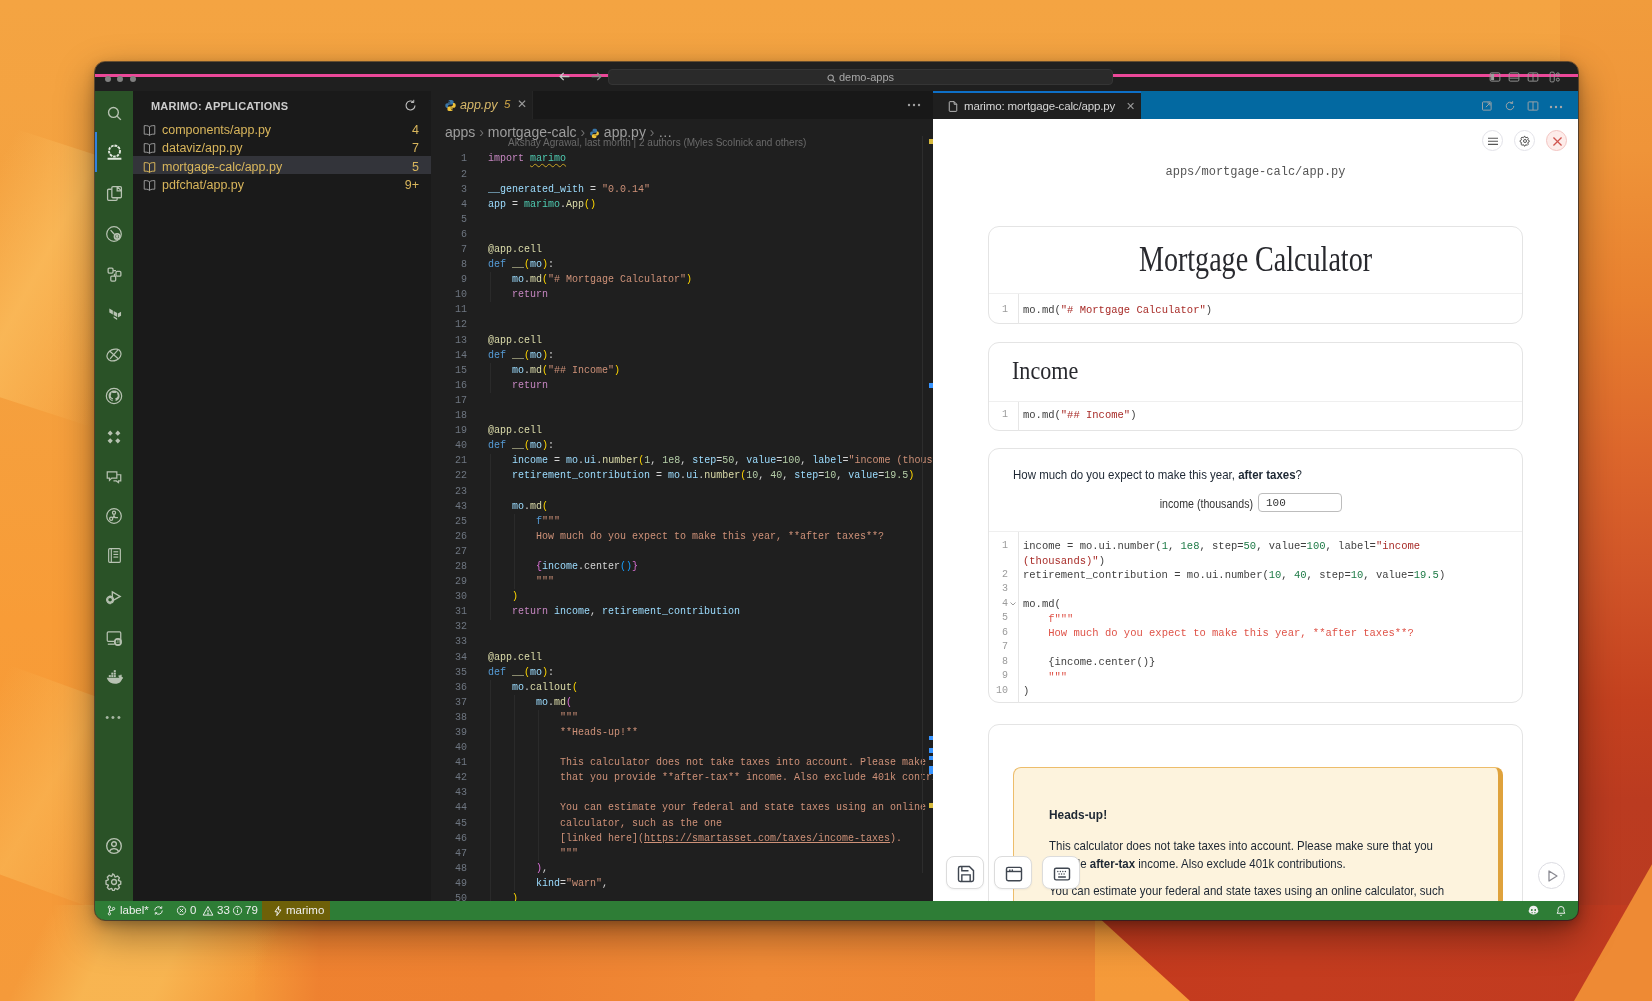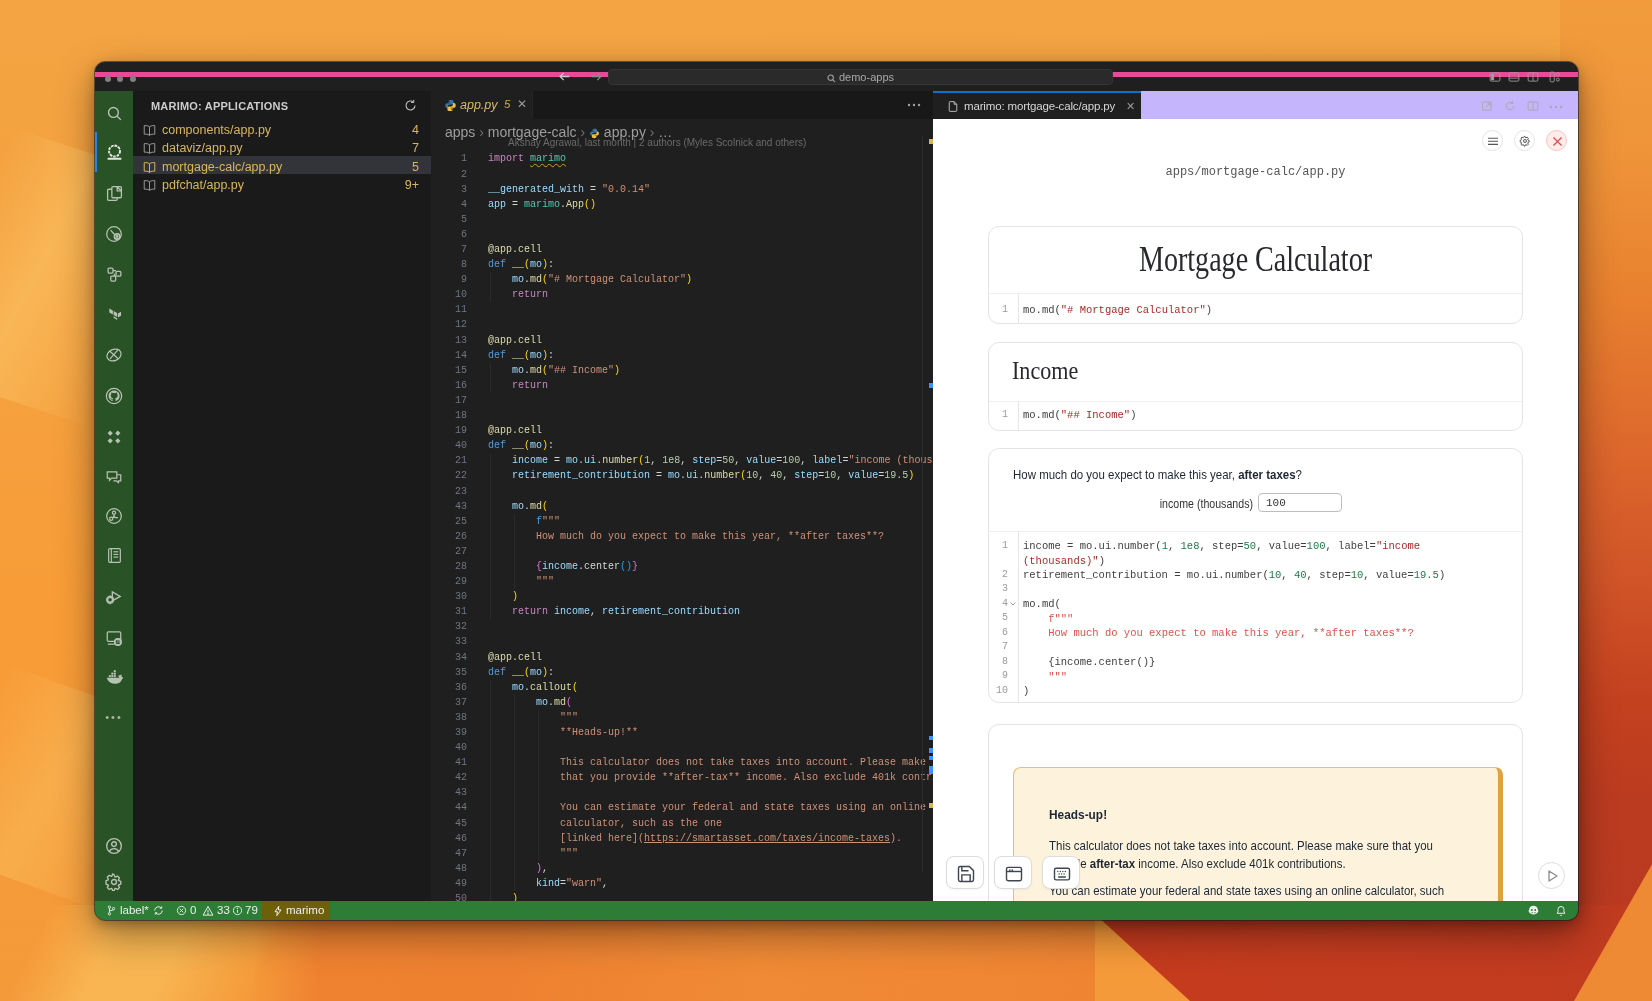--- a/index.html
+++ b/index.html
@@ -23,21 +23,21 @@
 #wpwedge { left:1500px; top:830px; width:152px; height:171px;
   background:#ee8a34; clip-path:polygon(100% 20%, 100% 100%, 74px 100%); }
 
 
 #win { position:absolute; left:95px; top:62px; width:1483px; height:858px;
   border-radius:10px; background:#1f1f1f; overflow:hidden;
   box-shadow:0 14px 38px rgba(0,0,0,.40), 0 4px 12px rgba(0,0,0,.25);
   outline:1px solid rgba(15,25,40,.55); }
 
 
-#titlebar { position:absolute; left:0; top:0; width:100%; height:15px; background:#202020; border-bottom:5px solid #ec4899; }
+#titlebar { position:absolute; left:0; top:0; width:100%; height:15px; background:#202020; border-bottom:3px solid #ec4899; }
 .tdot { position:absolute; top:13.5px; width:6px; height:6px; border-radius:50%; background:#808080; }
 #searchbox { position:absolute; left:513px; top:7px; width:505px; height:16px; background:#2a2a2a; border:1px solid #353535; border-radius:4px;
   color:#a8a8a8; font-size:11px; text-align:center; line-height:14px; }
 .laybtn { position:absolute; top:8.5px; color:#9d9d9d; }
 
 
 #activity { position:absolute; left:0; top:29px; width:38px; height:810px; background:#2a5227; }
 #sidebar { position:absolute; left:38px; top:29px; width:298px; height:810px; background:#1a1a1a; }
 #editor { position:absolute; left:336px; top:29px; width:502px; height:810px; background:#1f1f1f; overflow:hidden; }
 #preview { position:absolute; left:838px; top:29px; width:645px; height:810px; background:#181818; overflow:hidden; }
@@ -68,21 +68,21 @@
 .ct { position:absolute; left:57px; color:#d4d4d4; }
 .k { color:#C586C0; } .b { color:#569CD6; } .v { color:#9CDCFE;text-align:right; } .f { color:#DCDCAA; }
 .n { color:#B5CEA8; } .s { color:#CE9178; } .t { color:#4EC9B0; } .w { color:#d4d4d4; }
 .g1 { color:#FFD700; } .g2 { color:#DA70D6; } .g3 { color:#179FFF; }
 .sq { text-decoration:underline wavy #c8a425 1px; text-underline-offset:2px; }
 #ruler { position:absolute; left:491px; top:45px; width:1px; height:737px; background:#2d2d2d; }
 .mark { position:absolute; left:498px; width:5px; }
 .guide { position:absolute; width:1px; background:#2a2a2a; }
 
 
-#ptabstrip { position:absolute; left:0; top:0; width:645px; height:28px; background:#c4b5fd; }
+#ptabstrip { position:absolute; left:0; top:0; width:645px; height:28px; background:#0369a1; }
 #ptab { position:absolute; left:0; top:0; width:208px; height:28px; background:#1f1f1f; border-top:2px solid #0e70c8; color:#d6d6d6; font-size:11.5px; letter-spacing:-.15px; }
 #pbody { position:absolute; left:0; top:28px; width:645px; height:782px; background:#ffffff; }
 .pcircle { position:absolute; width:21px; height:21px; border-radius:50%; border:1px solid #e2e2e8; background:#fff; }
 .pcard { position:absolute; left:55px; width:535px; background:#fff; border:1px solid #e4e4e4; border-radius:11px; }
 .pdiv { position:absolute; left:0; width:100%; height:1px; background:#efefef; }
 .pcode { position:absolute; font-family:"Liberation Mono", monospace; font-size:10.5px; color:#3f3f3f; white-space:pre; }
 .pgut { position:absolute; font-family:"Liberation Mono", monospace; font-size:10px; color:#9b9b9b; text-align:right; }
 .pgline { position:absolute; width:1px; background:#e6e6e6; }
 .ps { color:#a82c28; } .pn { color:#1d7a46; } .pf { color:#df5348; }
 .pserif { font-family:"Liberation Serif", serif; color:#28292e; }

